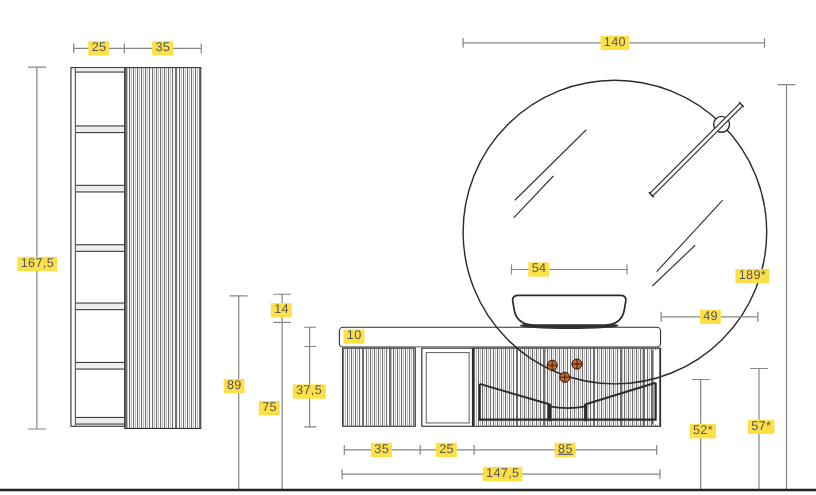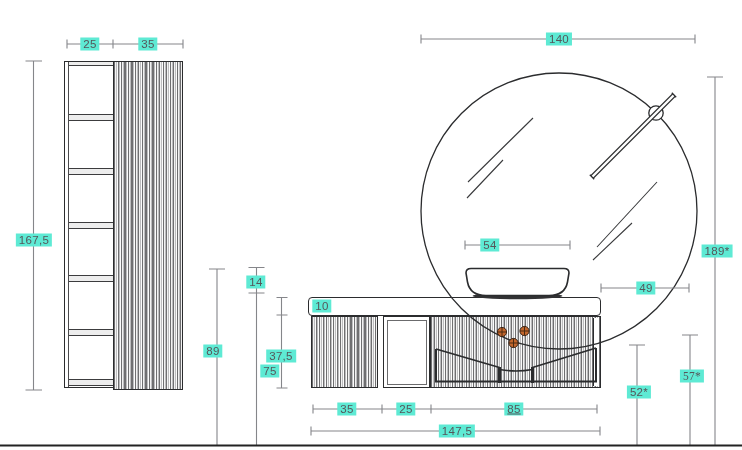--- a/index.html
+++ b/index.html
@@ -19,21 +19,21 @@
       #fcfcfc 2.6px,#fcfcfc 3.5px);}
   .slab{position:absolute;left:3.5px;right:0;height:5px;
         border-top:1.3px solid #3c3c3e;border-bottom:1.3px solid #3c3c3e;
         background:#ededed;}
   .inner-wall{position:absolute;left:3px;top:0;bottom:0;width:1.2px;background:#4a4a4c;}
   .inner-frame{position:absolute;left:2.5px;right:2.5px;top:2.5px;bottom:2.5px;
         border:1px solid #6b6b6d;}
   .edge-strip{position:absolute;right:1px;top:1px;bottom:1px;width:5px;
         background:#fff;border-left:1.3px solid #2b2c2e;}
   .label{position:absolute;transform:translate(-50%,-50%);
-         font-size:11.5px;line-height:13px;color:#55565a;background:#5eead4;
+         font-size:11.5px;line-height:13px;color:#55565a;background:#fde047;
          padding:0 3px;white-space:nowrap;letter-spacing:.3px;z-index:4;}
 </style>
 </head>
 <body>
 
 <div class="stage">
 
   <svg class="layer-base" width="742" height="450" viewBox="0 0 742 450">
     <circle cx="559" cy="211" r="138" fill="none" stroke="#2b2c2e" stroke-width="1.3"></circle>
     <path d="M468 182 L533 118 M467 198 L503 160 M597 247 L657 182 M593 260 L632 223" stroke="#3a3b3d" stroke-width="1.1" fill="none"></path>
@@ -115,28 +115,28 @@
       </g>
     </g>
   </svg>
 
   <div class="layer-labels">
     <div class="label" style="left:90px;top:44px;">25</div>
     <div class="label" style="left:148px;top:44px;">35</div>
     <div class="label" style="left:34px;top:240px;">167,5</div>
     <div class="label" style="left:213px;top:351px;">89</div>
     <div class="label" style="left:256px;top:282px;">14</div>
-    <div class="label" style="left:270px;top:371px;text-align:right;">75</div>
+    <div class="label" style="left:245px;top:371px;text-align:right;">75</div>
     <div class="label" style="left:282px;top:306px;margin-left:40px;">10</div>
     <div class="label" style="left:281px;top:356px;">37,5</div>
     <div class="label" style="left:559px;top:39px;">140</div>
     <div class="label" style="left:490px;top:245px;">54</div>
     <div class="label" style="left:646px;top:288px;">49</div>
-    <div class="label" style="left:717px;top:251px;">189*</div>
+    <div class="label" style="left:684px;top:251px;">189*</div>
     <div class="label" style="left:639px;top:392px;">52*</div>
-    <div class="label" style="left:692px;top:376px;font-family:Liberation Serif, serif;">57*</div>
+    <div class="label" style="left:692px;top:388px;">57*</div>
     <div class="label" style="left:347px;top:409px;">35</div>
     <div class="label" style="left:406px;top:409px;">25</div>
     <div class="label" style="left:514px;top:409px;text-decoration:underline;">85</div>
     <div class="label" style="left:457px;top:431px;">147,5</div>
   </div>
 
 </div>
 
 </body></html>

